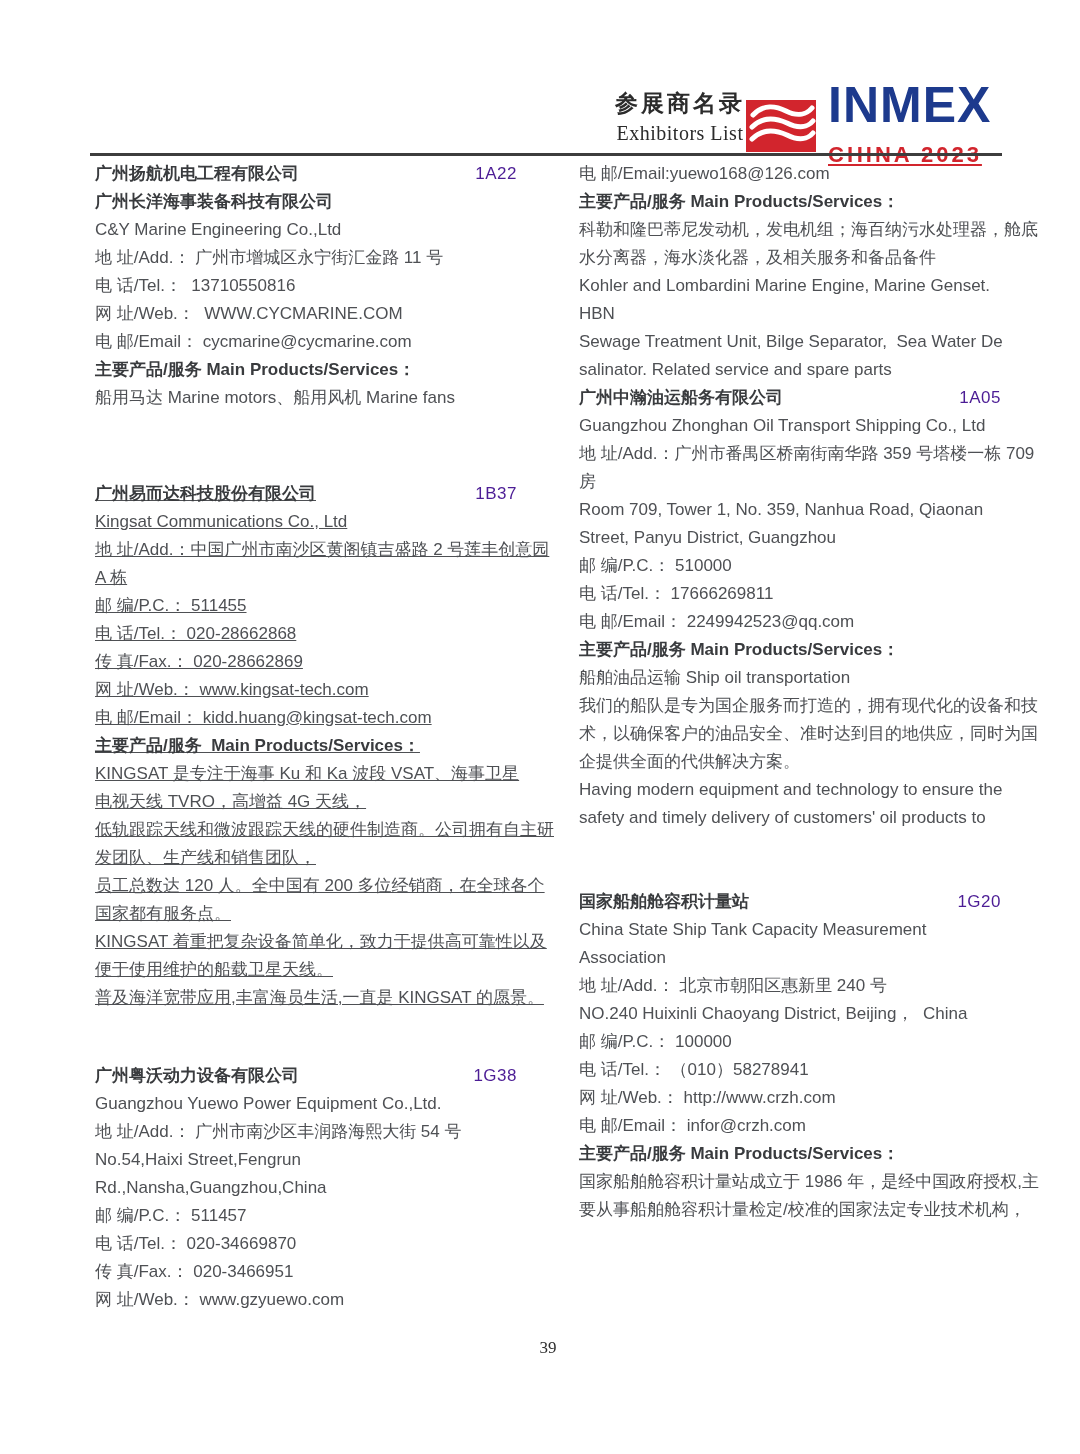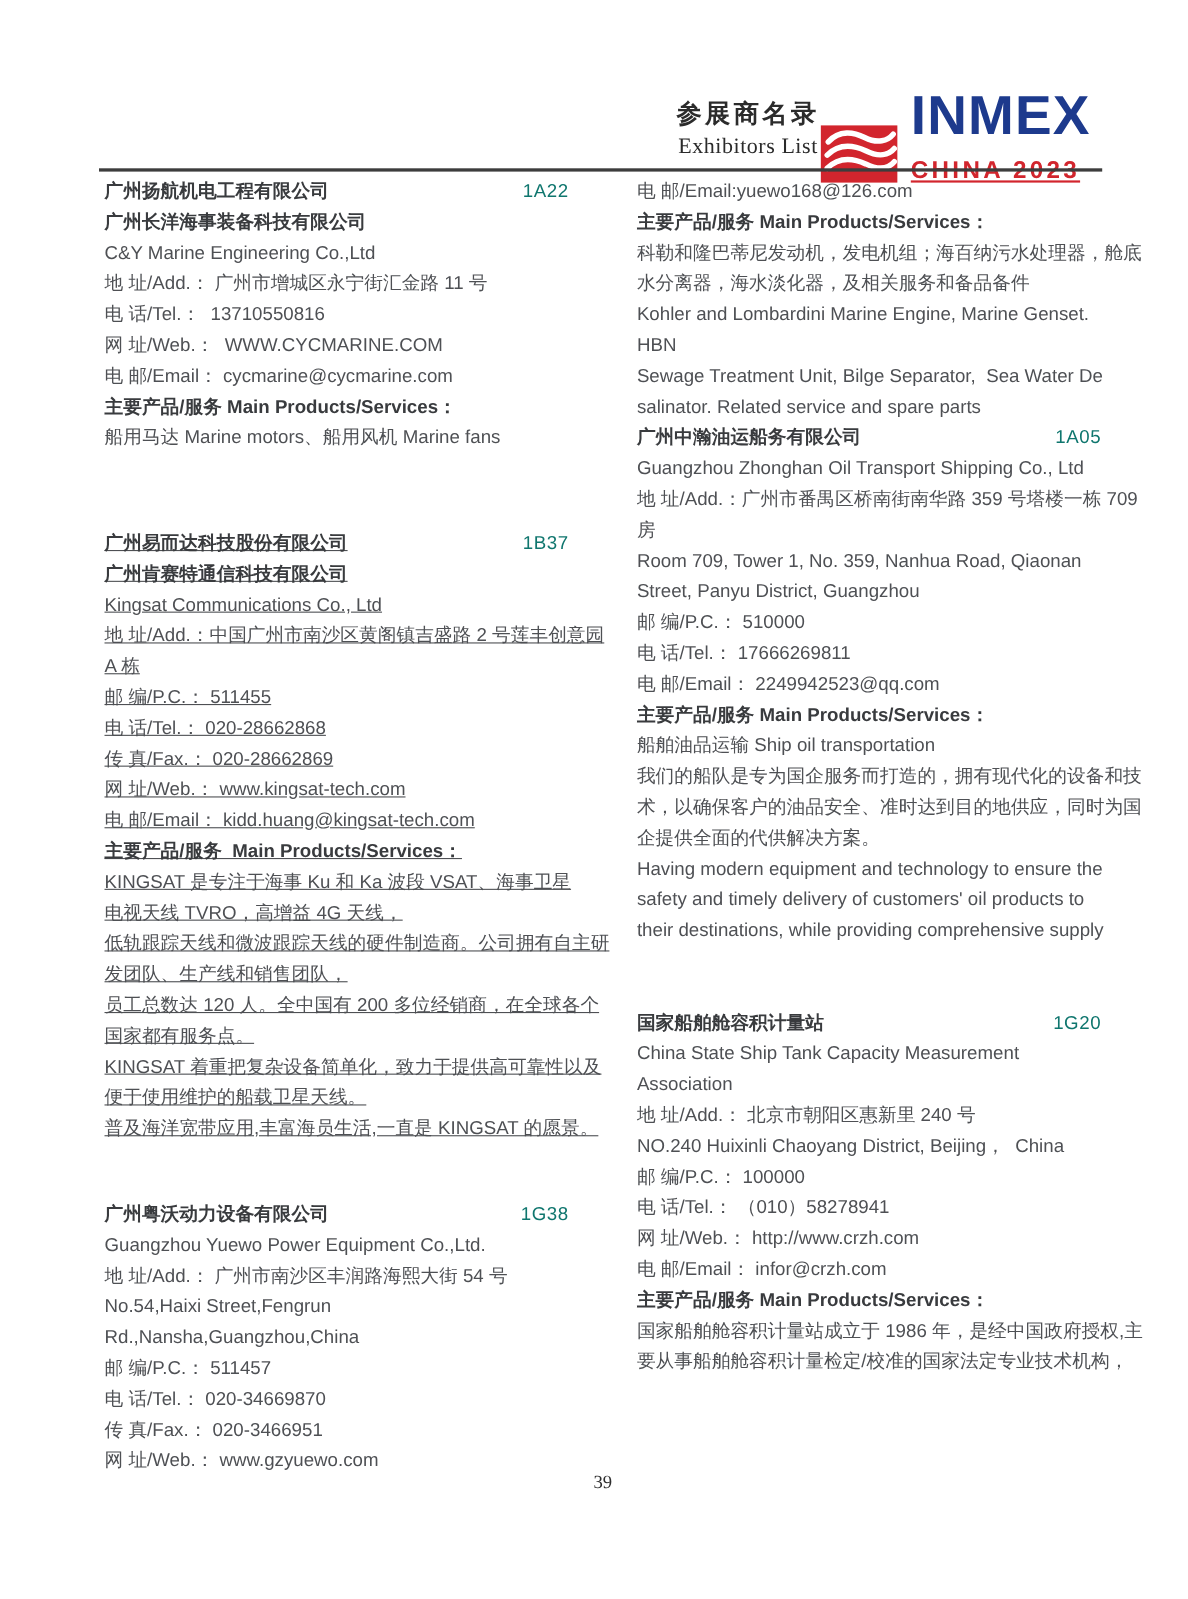--- a/index.html
+++ b/index.html
@@ -5,34 +5,34 @@
   html,body{margin:0;padding:0;background:#ffffff;}
   .page{position:relative;width:1080px;height:1454px;background:#ffffff;overflow:hidden;
         font-family:"Liberation Sans","DejaVu Sans",sans-serif;color:#4e5054;padding-left:16px;}
 
   
   .masthead-text{position:absolute;top:88px;left:596px;width:168px;text-align:center;
         font-family:"Liberation Serif","DejaVu Serif",serif;color:#2b2b2b;}
   .masthead-cn{font-size:23px;font-weight:bold;letter-spacing:3px;}
   .masthead-en{font-size:20px;margin-top:3px;letter-spacing:0.5px;}
 
-  .logo{position:absolute;top:84px;left:746px;display:flex;align-items:flex-end;}
+  .logo{position:absolute;top:84px;left:746px;display:flex;align-items:center;}
   .logo-waves{width:70px;height:56px;display:block;}
   .logo-text{margin-left:12px;}
   .logo-wordmark{font-size:50px;line-height:42px;font-weight:800;color:#1d3a8d;letter-spacing:1px;}
   .logo-subtitle{font-size:22px;font-weight:800;color:#d2252d;letter-spacing:3px;margin-top:16px;text-decoration:underline;}
 
   .rule{position:absolute;left:90px;top:153px;width:912px;height:3px;background:#3d3d3d;}
 
   
   .columns{position:absolute;left:95px;top:160px;display:flex;gap:48px;}
   .column{width:436px;}
   .entry .line{font-size:17px;line-height:28px;white-space:pre;position:relative;}
   .line.bold{font-weight:bold;color:#393b3e;}
-  .booth{position:absolute;right:14px;top:0;font-weight:normal;color:#0f766e;letter-spacing:0.5px;}
+  .booth{position:absolute;right:14px;top:0;font-weight:normal;color:#4c1d95;letter-spacing:0.5px;}
 
   .col-left  .entry:nth-child(2){margin-top:68px;text-decoration:underline;}
   .col-left  .entry:nth-child(3){margin-top:50px;}
   .col-right .entry:nth-child(2){}
   .col-right .entry:nth-child(3){margin-top:56px;}
 
   .page-number{position:absolute;top:1338px;left:0;width:100%;text-align:center;
         font-family:Liberation Serif, serif;font-size:17px;color:#2e2e2e;}
 </style>
 </head>
@@ -68,21 +68,20 @@
           <div class="line">C&amp;Y Marine Engineering Co.,Ltd</div>
           <div class="line">地 址/Add.： 广州市增城区永宁街汇金路 11 号</div>
           <div class="line">电 话/Tel.：  13710550816</div>
           <div class="line">网 址/Web.：  WWW.CYCMARINE.COM</div>
           <div class="line">电 邮/Email： cycmarine@cycmarine.com</div>
           <div class="line bold">主要产品/服务 Main Products/Services：</div>
           <div class="line">船用马达 Marine motors、船用风机 Marine fans</div>
         </div>
         <div class="entry">
           <div class="line bold">广州易而达科技股份有限公司<span class="booth">1B37</span></div>
-          <div class="line bold">广州肯赛特通信科技有限公司</div>
           <div class="line">Kingsat Communications Co., Ltd</div>
           <div class="line">地 址/Add.：中国广州市南沙区黄阁镇吉盛路 2 号莲丰创意园</div>
           <div class="line">A 栋</div>
           <div class="line">邮 编/P.C.： 511455</div>
           <div class="line">电 话/Tel.： 020-28662868</div>
           <div class="line">传 真/Fax.： 020-28662869</div>
           <div class="line">网 址/Web.： www.kingsat-tech.com</div>
           <div class="line">电 邮/Email： kidd.huang@kingsat-tech.com</div>
           <div class="line bold">主要产品/服务  Main Products/Services：</div>
           <div class="line">KINGSAT 是专注于海事 Ku 和 Ka 波段 VSAT、海事卫星</div>
@@ -128,21 +127,20 @@
           <div class="line">邮 编/P.C.： 510000</div>
           <div class="line">电 话/Tel.： 17666269811</div>
           <div class="line">电 邮/Email： 2249942523@qq.com</div>
           <div class="line bold">主要产品/服务 Main Products/Services：</div>
           <div class="line">船舶油品运输 Ship oil transportation</div>
           <div class="line">我们的船队是专为国企服务而打造的，拥有现代化的设备和技</div>
           <div class="line">术，以确保客户的油品安全、准时达到目的地供应，同时为国</div>
           <div class="line">企提供全面的代供解决方案。</div>
           <div class="line">Having modern equipment and technology to ensure the</div>
           <div class="line">safety and timely delivery of customers' oil products to</div>
-          <div class="line">their destinations, while providing comprehensive supply</div>
         </div>
         <div class="entry">
           <div class="line bold">国家船舶舱容积计量站<span class="booth">1G20</span></div>
           <div class="line">China State Ship Tank Capacity Measurement</div>
           <div class="line">Association</div>
           <div class="line">地 址/Add.： 北京市朝阳区惠新里 240 号</div>
           <div class="line">NO.240 Huixinli Chaoyang District, Beijing，  China</div>
           <div class="line">邮 编/P.C.： 100000</div>
           <div class="line">电 话/Tel.： （010）58278941</div>
           <div class="line">网 址/Web.： http://www.crzh.com</div>

